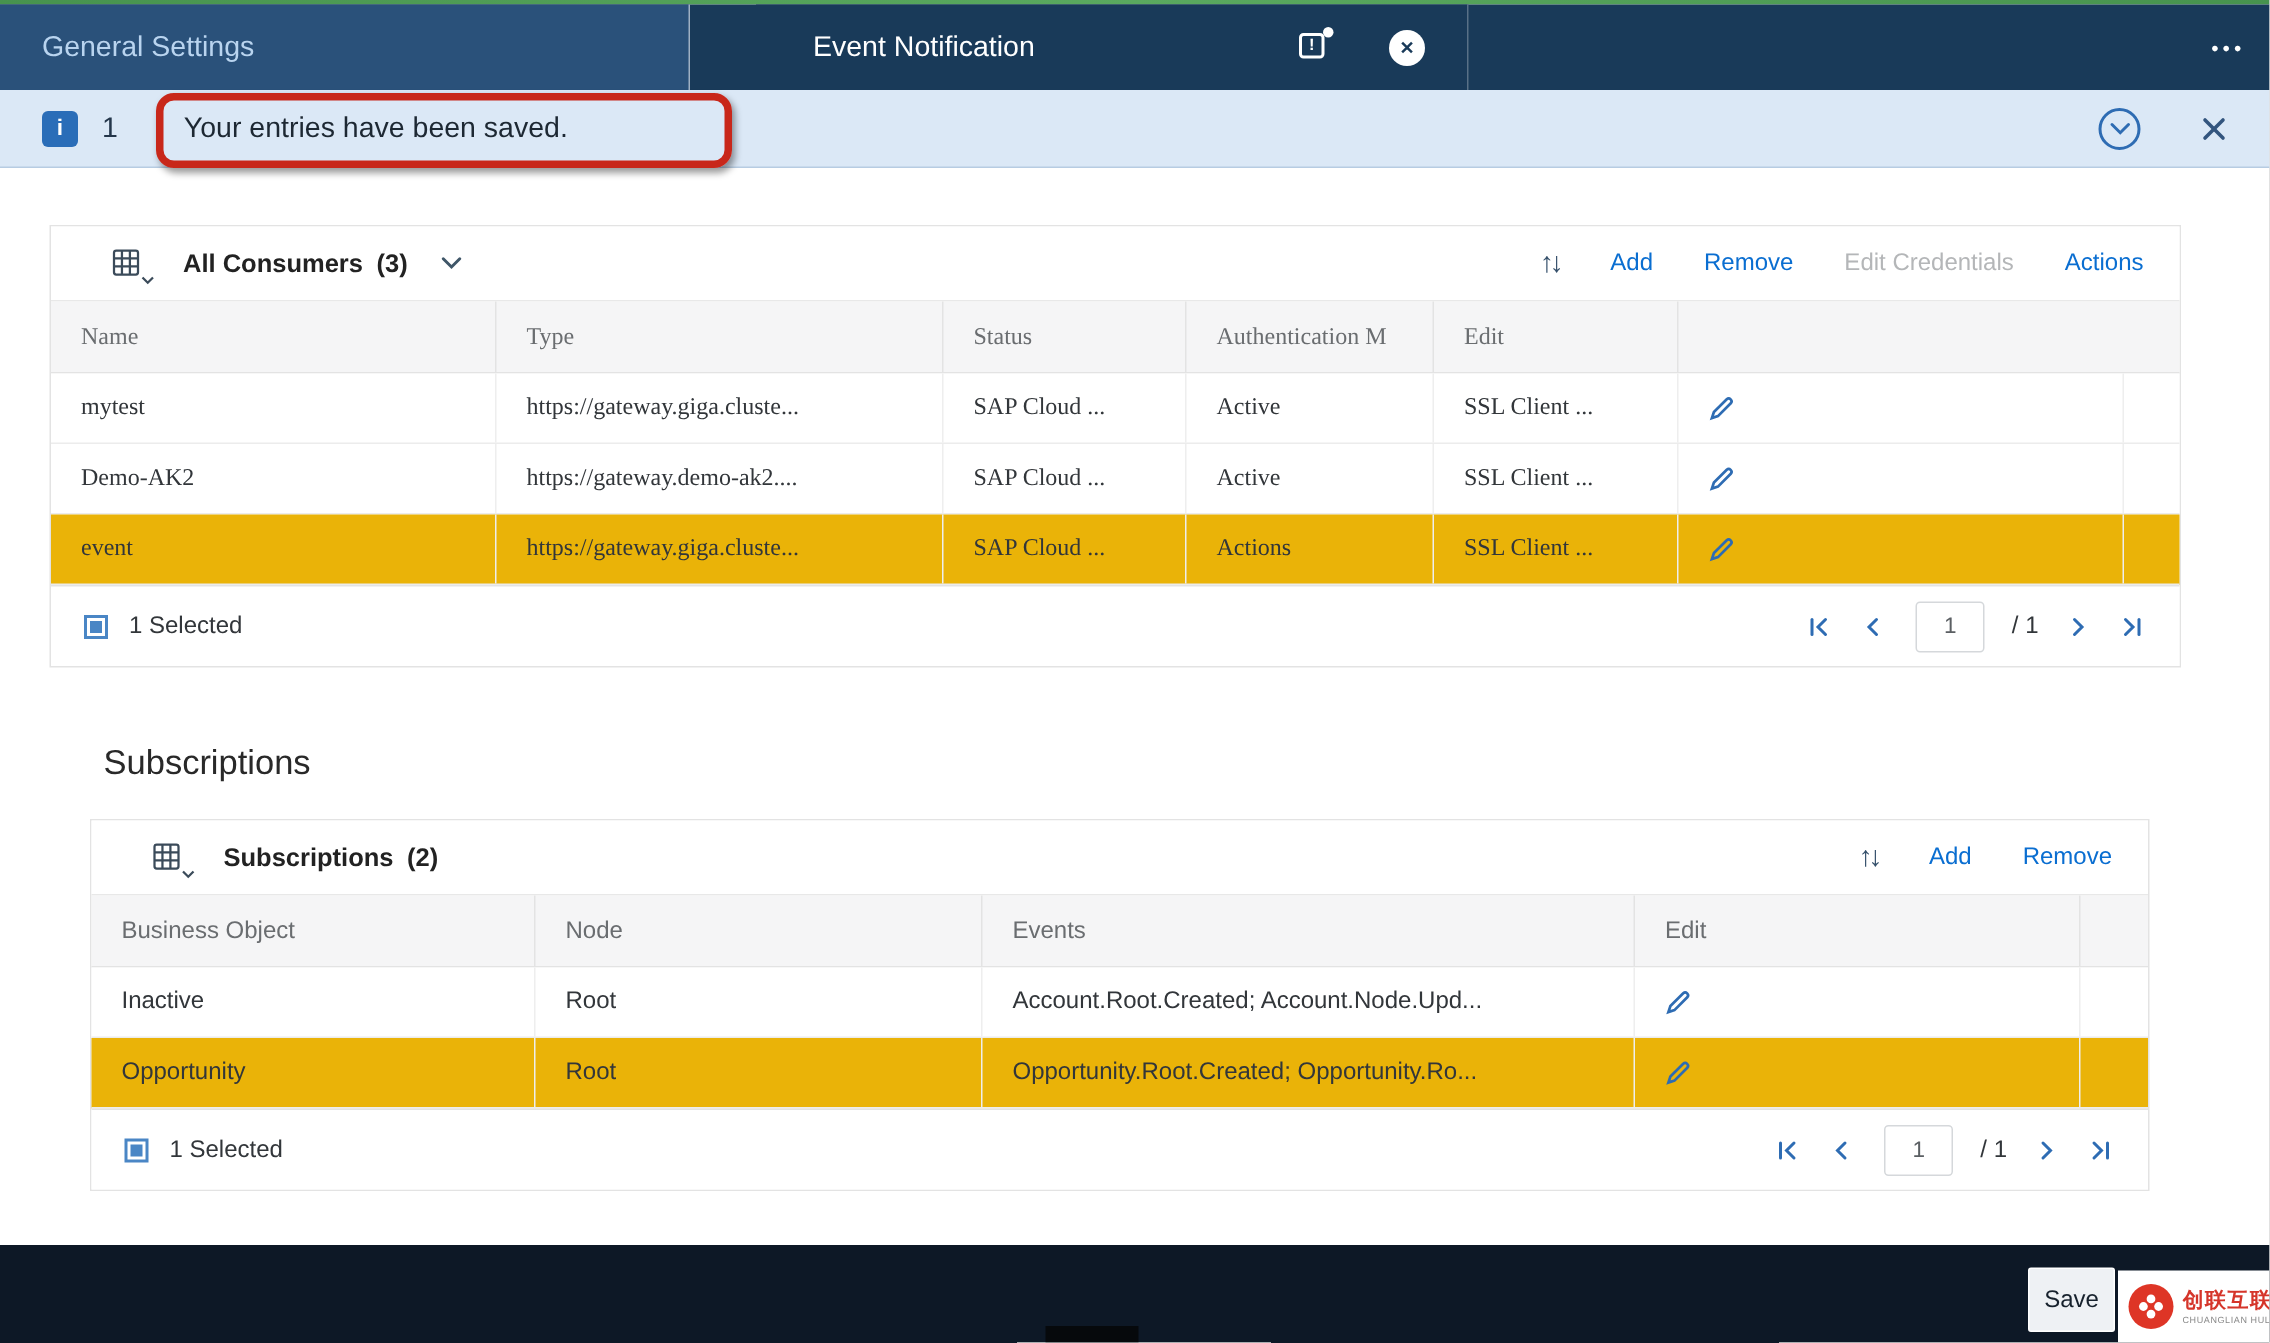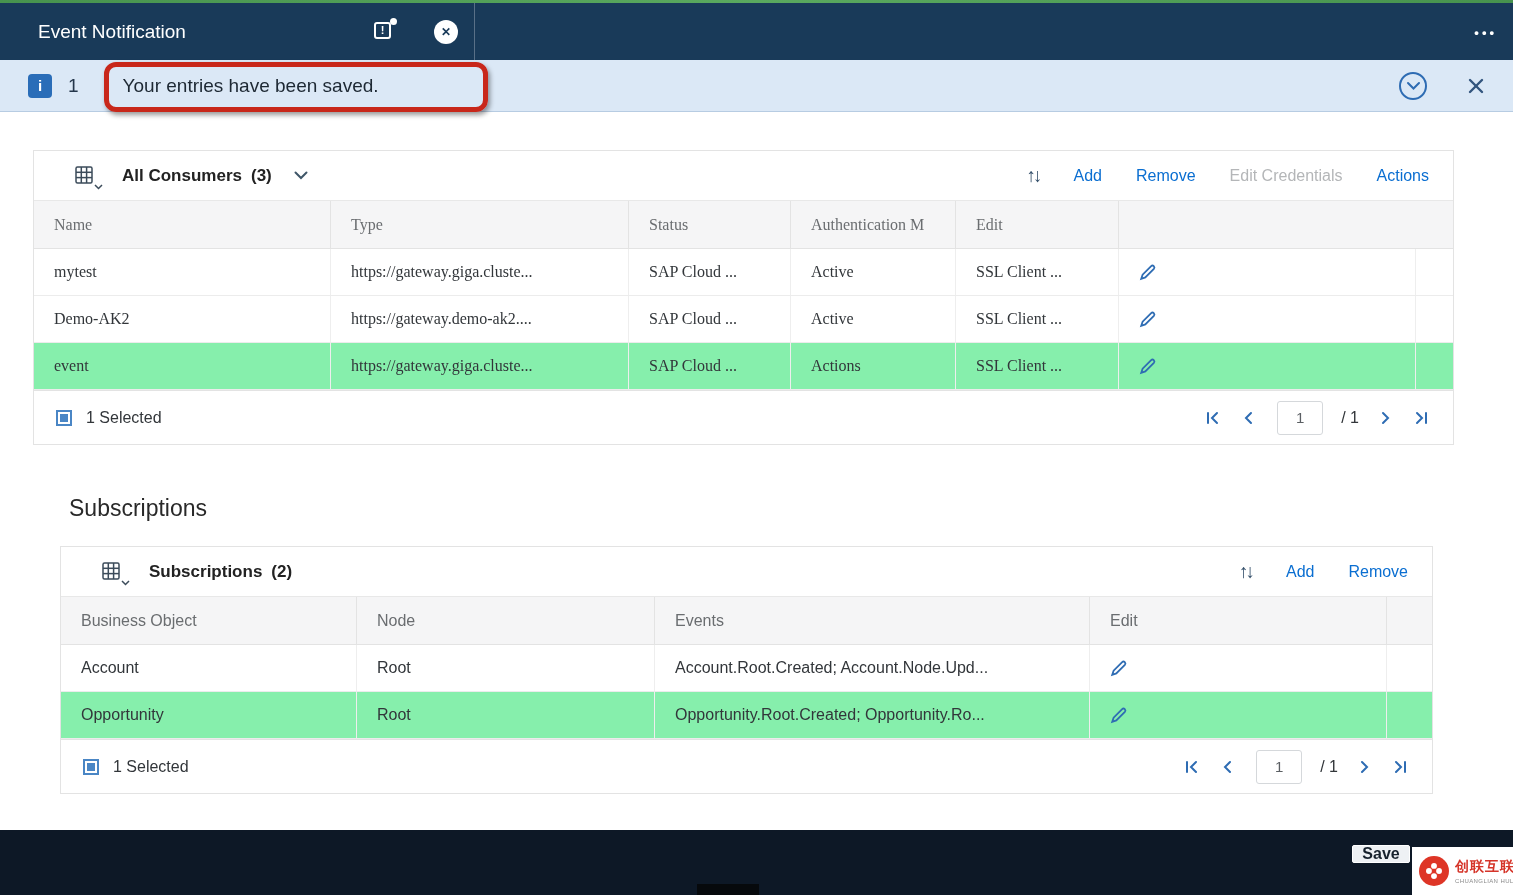--- a/index.html
+++ b/index.html
@@ -11,21 +11,21 @@
 
   
   .top-accent { position:absolute; left:0; top:0; width:100%; height:3px;
     background:linear-gradient(90deg,#47934e,#5aa95f,#47934e); }
 
   
   .tabbar { position:absolute; left:0; top:3px; width:100%; height:57px; background:#193a59; display:flex; }
   .tab-general { width:460px; background:#2a517a; color:#b9d4ef; display:flex; align-items:center;
     padding-left:28px; font-size:19px; border-right:1px solid rgba(255,255,255,.55); cursor:pointer; }
   .tab-event { width:475px; background:#193a59; color:#fff; display:flex; align-items:center;
-    padding-left:38px; padding-right:16px; font-size:19px; border-right:1px solid rgba(255,255,255,.28); cursor:pointer; }
+    padding-left:38px; padding-right:28px; font-size:19px; border-right:1px solid rgba(255,255,255,.28); cursor:pointer;margin-left:44px; }
   .tab-event .spacer { flex:1; }
   .notif { position:relative; width:20px; height:20px; margin-right:40px; cursor:pointer; }
   .notif .box { width:17px; height:17px; border:2px solid #fff; border-radius:3px;
     display:flex; align-items:center; justify-content:center; color:#fff; font-weight:bold; font-size:11px; }
   .notif .dot { position:absolute; right:-3px; top:-4px; width:7px; height:7px; background:#fff; border-radius:50%; }
   .xcircle { width:24px; height:24px; background:#fff; border-radius:50%; color:#193a59;
     display:flex; align-items:center; justify-content:center; font-size:12px; font-weight:bold; cursor:pointer; }
   .bar-rest { flex:1; position:relative; }
   .overflow { position:absolute; right:16px; top:50%; transform:translateY(-50%);
     color:#fff; font-size:13px; letter-spacing:3px; font-weight:bold; cursor:pointer; }
@@ -60,62 +60,65 @@
   .action { color:#0a6ed1; font-size:16px; white-space:nowrap; cursor:pointer; }
   .action.disabled { color:#b4b6b8; }
 
   .tgrid1 { display:grid; grid-template-columns:297px 298px 162px 165px 163px 297px 1fr;font-family:Liberation Serif, serif; }
   .tgrid2 { display:grid; grid-template-columns:296px 298px 435px 297px 1fr; }
   .thead { background:#f5f5f6; border-bottom:1px solid #e3e3e3; }
   .th { height:47px; display:flex; align-items:center; padding-left:20px; font-size:16px; color:#6a6d70;
     border-right:1px solid #e3e3e3; overflow:hidden; white-space:nowrap; cursor:pointer; }
   .th:last-child { border-right:none; }
   .tr { border-bottom:1px solid #ececec; background:#fff; cursor:pointer; }
-  .tr.selected { background:#86efac; }
+  .tr.selected { background:#eab308; }
   .td { height:46px; display:flex; align-items:center; padding-left:20px; font-size:16px; color:#32363a;
     border-right:1px solid #eee; overflow:hidden; white-space:nowrap; }
   .td:last-child { border-right:none; }
   .pencil { display:flex; cursor:pointer; }
 
   .tfoot { height:54px; display:flex; align-items:center; padding:0 22px; border-top:1px solid #e3e3e3; background:#fff; }
   .sel-icon { width:16px; height:16px; border:2px solid #4a86c5; background:#fff; position:relative; margin-right:14px; }
   .sel-icon::after { content:""; position:absolute; left:2px; top:2px; right:2px; bottom:2px; background:#4a86c5; }
   .sel-text { font-size:16px; color:#32363a; }
   .pager { margin-left:auto; display:flex; align-items:center; gap:16px; }
   .pgbtn { display:flex; cursor:pointer; padding:2px; }
   .pagebox { width:46px; height:34px; border:1px solid #d5d8db; border-radius:3px; background:#fff;
     display:flex; align-items:center; justify-content:center; color:#5b5f63; font-size:15px; margin:0 2px; }
   .pageof { font-size:16px; color:#32363a; }
 
   .sub-heading { position:absolute; left:69px; top:495px; font-size:23px; color:#292929; }
 
   
   .bottombar { position:absolute; left:0; top:830px; width:100%; height:65px; background:#0d1826; }
-  .save-btn { position:absolute; left:1352px; top:845px; width:58px; height:18px; background:#eef1f4;
+  .save-btn { position:absolute; left:1352px; top:845px; width:58px; height:43px; background:#eef1f4;
     color:#17222d; font-size:16px; border:1px solid #ffffff; border-radius:2px;
-    display:flex; align-items:center; justify-content:center; cursor:pointer;font-weight:bold; }
+    display:flex; align-items:center; justify-content:center; cursor:pointer; }
 
   .watermark { position:absolute; left:1412px; top:847px; width:101px; height:48px; background:#fff;
     display:flex; align-items:center; }
   .wm-logo { width:30px; height:30px; margin-left:7px; background:#de3526; border-radius:50%;
     display:flex; align-items:center; justify-content:center; flex:none; }
   .wm-text { margin-left:6px; display:flex; flex-direction:column; overflow:hidden; }
   .wm-title { font-size:14px; font-weight:bold; color:#d5352a; letter-spacing:1px; white-space:nowrap; }
   .wm-sub { font-size:6px; color:#8a8a8a; letter-spacing:.4px; margin-top:2px; white-space:nowrap; }
 
   .notch { position:absolute; left:697px; top:884px; width:62px; height:11px; background:#06090c; }
 </style>
 </head>
 <body>
 
 <div class="screen">
 
   <div class="top-accent"></div>
 
   <div class="tabbar">
+    <div class="tab-general">
+      <span>General Settings</span>
+    </div>
     <div class="tab-event">
       <span>Event Notification</span>
       <span class="spacer"></span>
       <span class="notif">
         <span class="box">!</span>
         <span class="dot"></span>
       </span>
       <span class="xcircle">✕</span>
     </div>
     <div class="bar-rest">
@@ -287,21 +290,21 @@
 
     <div class="thead tgrid2">
       <div class="th">Business Object</div>
       <div class="th">Node</div>
       <div class="th">Events</div>
       <div class="th">Edit</div>
       <div class="th"></div>
     </div>
 
     <div class="tr tgrid2">
-      <div class="td">Account</div>
+      <div class="td">Inactive</div>
       <div class="td">Root</div>
       <div class="td">Account.Root.Created; Account.Node.Upd...</div>
       <div class="td">
           <span class="pencil">
         <svg width="18" height="18" viewBox="0 0 16 16">
               <path d="M2 14l1.2-3.6L10.8 2.8a1.7 1.7 0 0 1 2.4 2.4L5.6 12.8 2 14z" fill="none" stroke="#2e6cb3" stroke-width="1.6"></path>
             </svg>
       </span>
         </div>
       <div class="td"></div>

